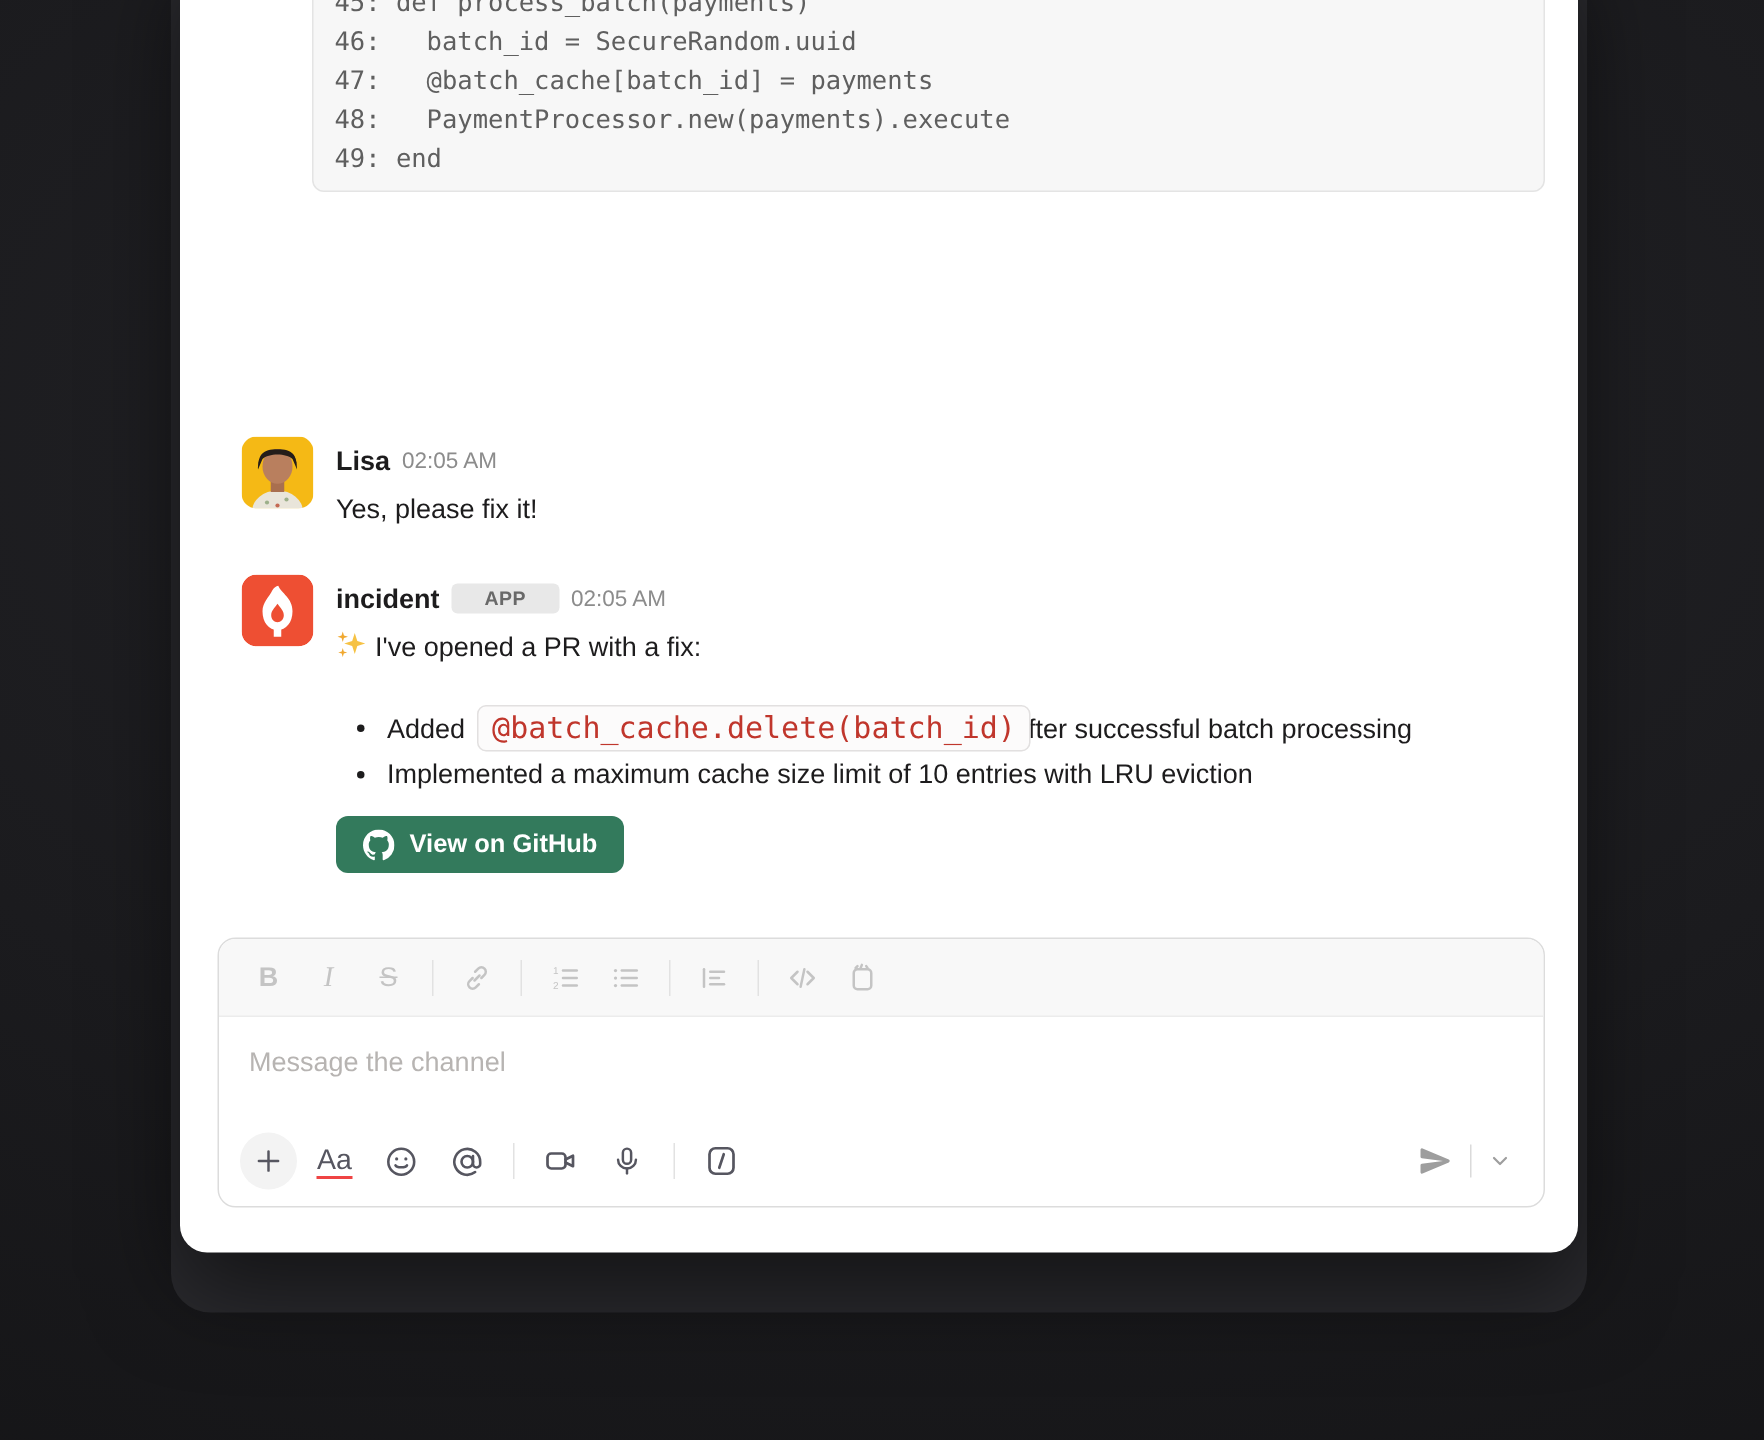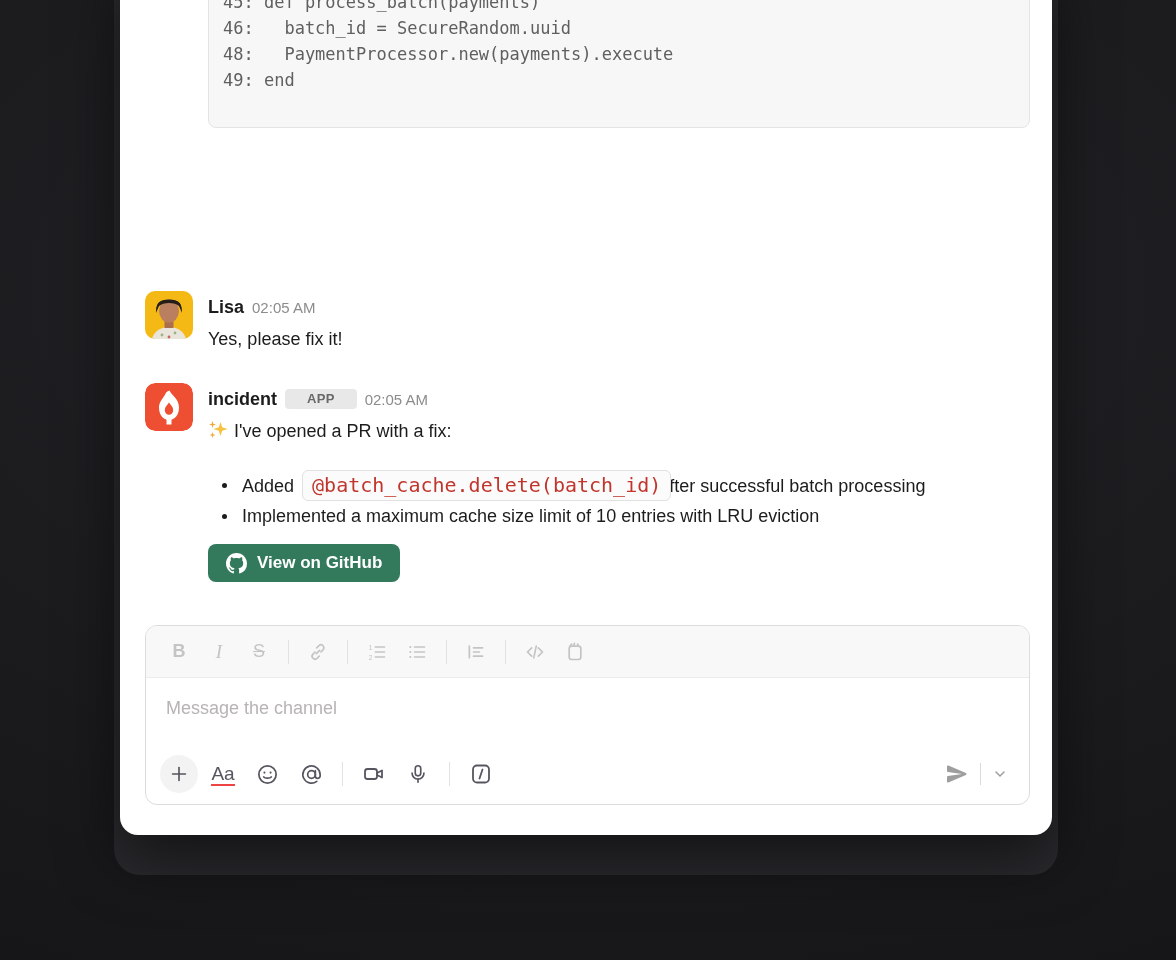--- a/index.html
+++ b/index.html
@@ -40,21 +40,21 @@
   .inline-code {
     font-family:"DejaVu Sans Mono", monospace;
     font-size:16px; color:#c0362c; background:#fcfbfb;
     border:1px solid #e2e0e0; border-radius:6px;
     padding:2px 9px 3px; margin:0 5px;
     position:relative; z-index:1;
   }
   .mention { color:#1264a3; font-weight:700; cursor:pointer; }
 
   
-  .message { position:absolute; left:25px; display:flex;justify-content:center; }
+  .message { position:absolute; left:41px; display:flex;justify-content:center; }
   .msg-lisa { top:331px; }
   .msg-incident { top:423px; }
   .avatar {
     width:48px; height:48px; border-radius:10px; flex:0 0 48px;
     overflow:hidden; cursor:pointer;
   }
   .msg-body { margin-left:15px; padding-top:3px; }
   .msg-header { display:flex; align-items:center; height:26px; }
   .msg-author { font-size:18px; font-weight:700; color:#1d1c1d; cursor:pointer; }
   .app-badge {
@@ -137,20 +137,21 @@
 </head>
 <body>
 
 <div class="frame"></div>
 
 <div class="card">
 
   <div class="code-block">
     <div class="code-line">45: def process_batch(payments)</div>
     <div class="code-line">46:   batch_id = SecureRandom.uuid</div>
+    <div class="code-line">47:   @batch_cache[batch_id] = payments</div>
     <div class="code-line">48:   PaymentProcessor.new(payments).execute</div>
     <div class="code-line">49: end</div>
   </div>
 
 
   <div class="message msg-lisa">
     <div class="avatar">
       <svg viewBox="0 0 48 48" width="48" height="48">
         <rect width="48" height="48" fill="#f5b915"></rect>
         <ellipse cx="24" cy="50" rx="17" ry="14" fill="#e9e5da"></ellipse>

